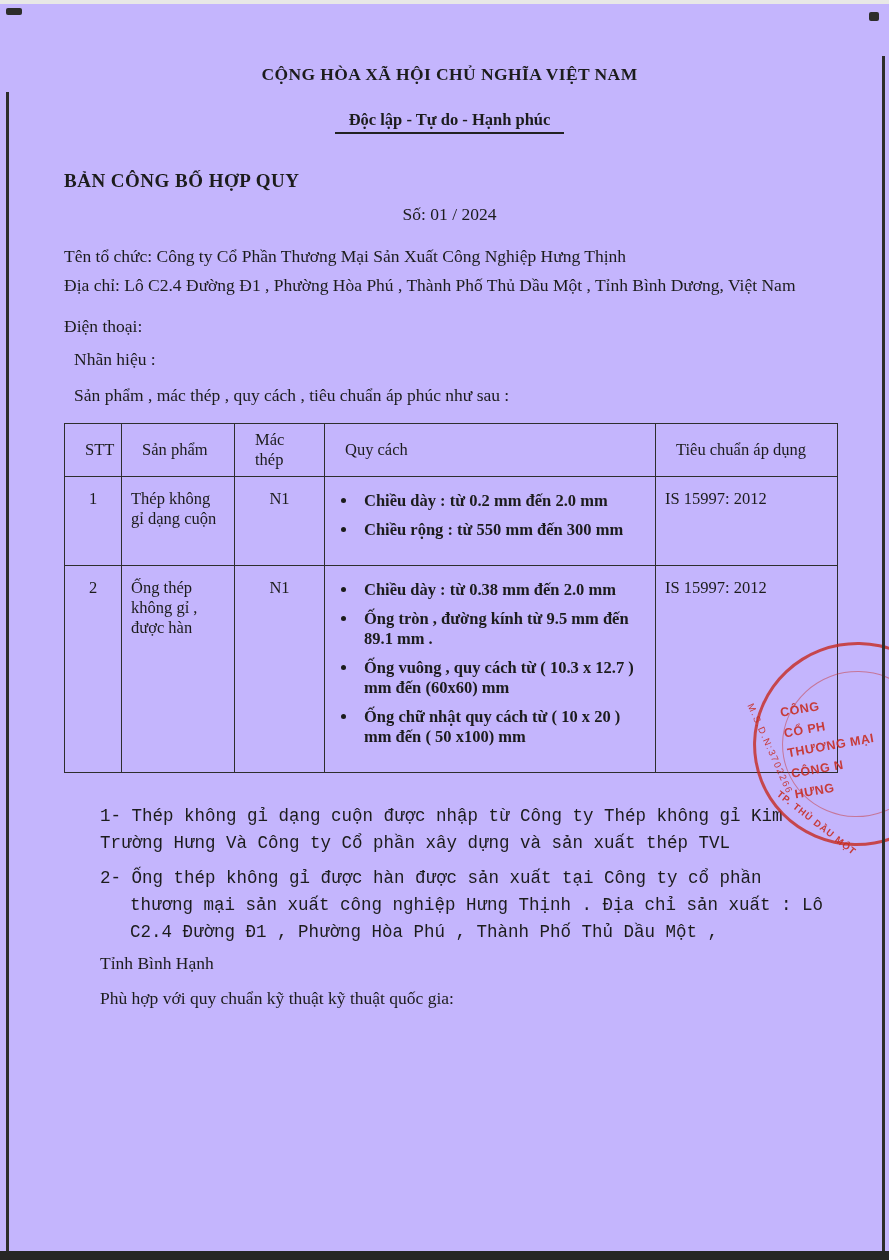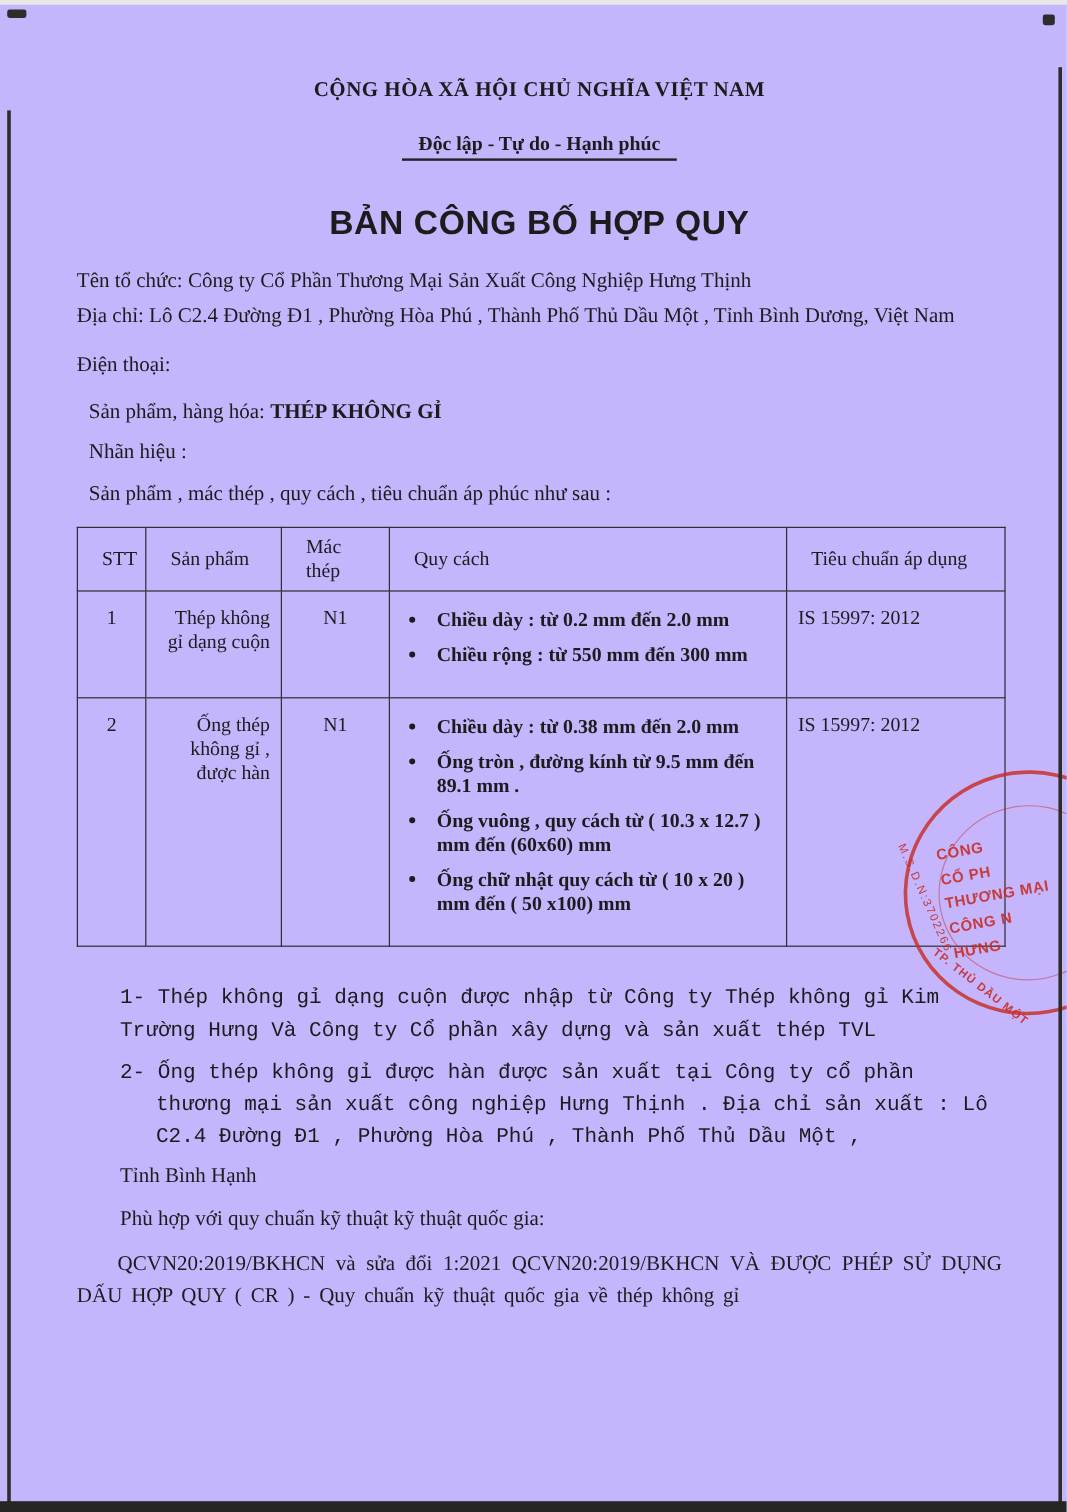--- a/index.html
+++ b/index.html
@@ -29,24 +29,24 @@
   .nat-header{text-align:center;}
   .nat-line1{font-weight:bold;font-size:17.5px;letter-spacing:.4px;}
   .nat-line2{
     display:inline-block;
     font-weight:bold;font-size:16.5px;
     border-bottom:2px solid #222;
     padding:2px 14px 2px 14px;
     margin-top:5px;
   }
   .doc-title{
-    text-align:center;
-    font-family:Liberation Sans, sans-serif;
+    text-align:left;
+    font-family:Liberation Serif, serif;
     font-weight:bold;
-    font-size:28px;
+    font-size:19px;
     letter-spacing:.5px;
     margin-top:36px;
   }
   .doc-number{text-align:center;font-size:17.5px;margin-top:12px;}
 
   .para{font-size:17.5px;line-height:1.55;margin:0;}
   .org-name{margin-top:18px;}
   .org-address{margin-top:2px;}
   .org-phone{margin-top:14px;}
   .indented{padding-left:10px;}
@@ -70,21 +70,21 @@
   }
   table.spec th{
     font-weight:normal;
     text-align:left;
     height:40px;
     vertical-align:middle;
     padding-top:6px;padding-bottom:6px;padding-left:20px;
   }
   th.h-stt, td.c-stt{text-align:center;}
   td.c-mt{text-align:center;}
-  td.c-sp{padding-right:6px;text-align:right;}
+  td.c-sp{padding-right:6px;}
   td.c-qc ul{margin:2px 0 6px 0;padding-left:24px;font-weight:bold;}
   td.c-qc li{margin-bottom:9px;padding-left:6px;}
   td.c-stt{padding-top:12px;}
   tr[data-name="table-row"] td{padding-top:12px;padding-bottom:16px;}
 
   .notes{margin-top:30px;font-family:Liberation Mono, monospace;}
   .note{font-size:17.5px;line-height:1.55;margin:0 0 8px 0;margin-left:36px;}
   .note-2{padding-left:30px;text-indent:-30px;margin-bottom:4px;}
   .province{margin-top:4px;margin-left:36px;}
   .conform{margin-top:8px;margin-left:36px;}
@@ -155,26 +155,26 @@
   <div class="edge speck-tr" data-name="scan-speck-top-right"></div>
 
   <div class="content" data-name="document-content">
 
     <div class="nat-header" data-name="national-header">
       <div class="nat-line1" data-name="national-title">CỘNG HÒA XÃ HỘI CHỦ NGHĨA VIỆT NAM</div><br>
       <span class="nat-line2" data-name="national-motto">Độc lập - Tự do - Hạnh phúc</span>
     </div>
 
     <div class="doc-title" data-name="document-title">BẢN CÔNG BỐ HỢP QUY</div>
+    <div class="doc-number" data-name="document-number">Số: 01 / 2024</div>
 
     <p class="para org-name" data-name="org-name-line">Tên tổ chức: Công ty Cổ Phần Thương Mại Sản Xuất Công Nghiệp Hưng Thịnh</p>
     <p class="para org-address" data-name="org-address-line">Địa chỉ: Lô C2.4 Đường Đ1 , Phường Hòa Phú , Thành Phố Thủ Dầu Một , Tỉnh Bình Dương, Việt Nam</p>
     <p class="para org-phone" data-name="org-phone-line">Điện thoại:</p>
 
-    <p class="para product-line indented" data-name="product-line"><span data-name="product-label">Sản phẩm, hàng hóa: </span><span class="product-value" data-name="product-value">THÉP KHÔNG GỈ</span></p>
     <p class="para brand-line indented" data-name="brand-line">Nhãn hiệu :</p>
     <p class="para intro-line indented" data-name="table-intro-line">Sản phẩm , mác thép , quy cách , tiêu chuẩn áp phúc như sau :</p>
 
     <table class="spec" data-name="product-spec-table">
       <colgroup>
         <col style="width:57px">
           <col style="width:113px">
           <col style="width:90px">
           <col style="width:331px">
           <col style="width:182px">
@@ -218,21 +218,20 @@
         </tbody>
     </table>
 
     <div class="notes" data-name="notes">
         <p class="note note-1" data-name="note-item">1-  Thép không gỉ dạng cuộn được nhập từ Công ty Thép không gỉ Kim Trường Hưng Và Công ty Cổ phần xây dựng và sản xuất thép TVL</p>
         <p class="note note-2" data-name="note-item">2-  Ống thép không gỉ được hàn được sản xuất tại Công ty cổ phần thương mại sản xuất công nghiệp Hưng Thịnh . Địa chỉ sản xuất : Lô C2.4 Đường Đ1 , Phường Hòa Phú , Thành Phố Thủ Dầu Một ,</p>
       </div>
 
     <p class="para province" data-name="province-line">Tỉnh Bình Hạnh</p>
     <p class="para conform" data-name="conformity-line">Phù hợp với quy chuẩn kỹ thuật kỹ thuật quốc gia:</p>
-    <p class="para qcvn" data-name="qcvn-standard-line">QCVN20:2019/BKHCN và sửa đổi 1:2021 QCVN20:2019/BKHCN VÀ ĐƯỢC PHÉP SỬ DỤNG DẤU HỢP QUY ( CR ) -  Quy chuẩn kỹ thuật quốc gia về thép không gỉ</p>
 
   </div>
 
   <div class="stamp" data-name="company-stamp">
     <div class="stamp-ring" data-name="stamp-ring"></div>
     <div class="stamp-arc-left" data-name="stamp-msdn-text">M.S.D.N:3702266</div>
     <div class="stamp-arc-bottom" data-name="stamp-city-text">TP. THỦ DẦU MỘT</div>
     <div class="stamp-lines" data-name="stamp-lines">
         <div data-name="stamp-line">CÔNG</div>
         <div data-name="stamp-line">CỔ PH</div>

